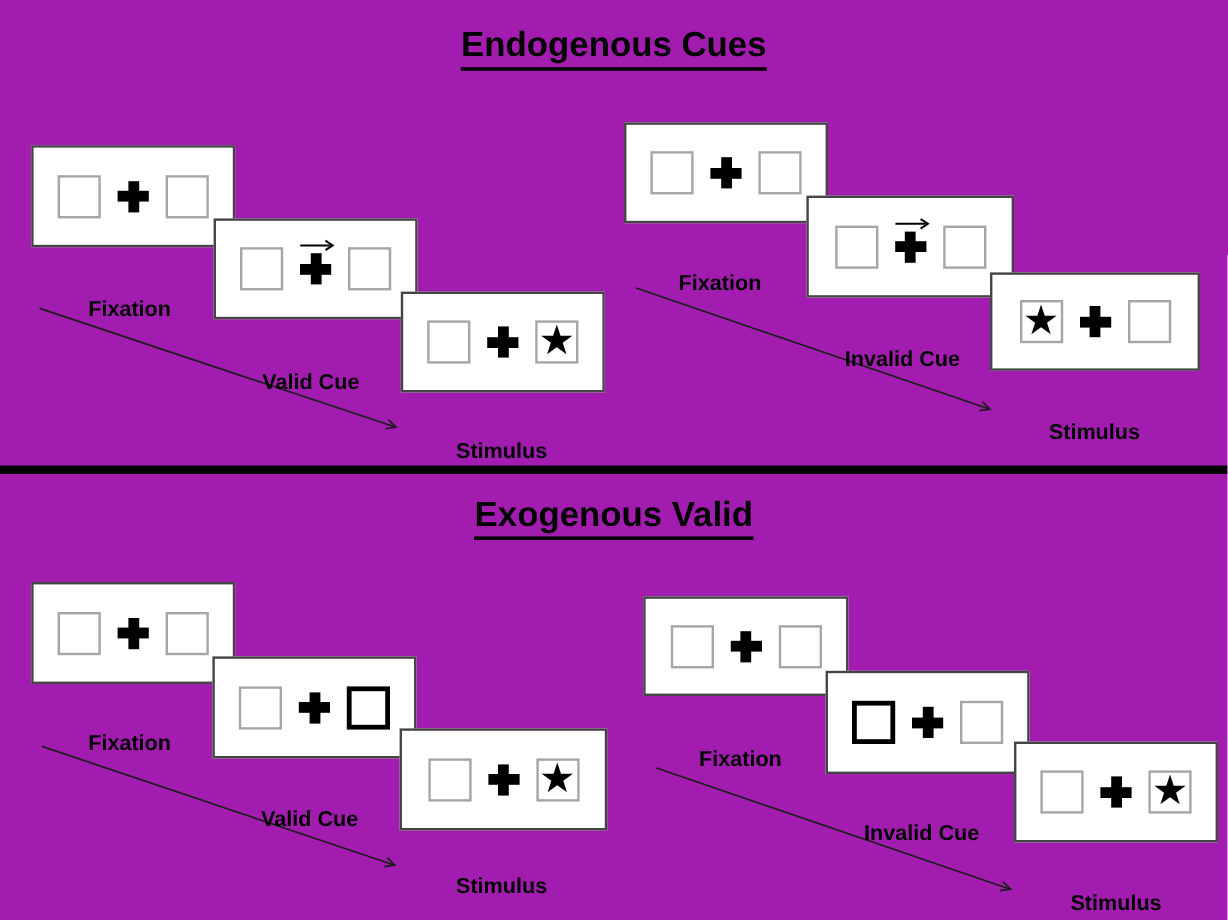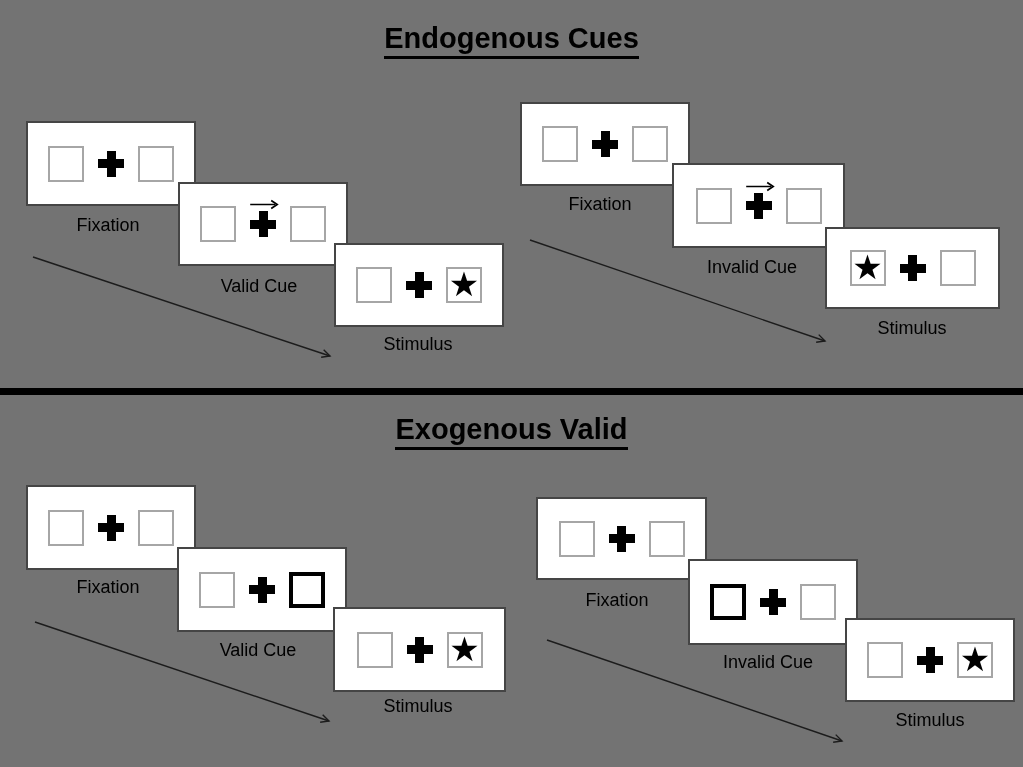--- a/index.html
+++ b/index.html
@@ -1,18 +1,18 @@
 <!DOCTYPE html>
 <html><head>
 <meta charset="utf-8">
 <style>
   * { margin:0; padding:0; box-sizing:border-box; }
   html,body { background:#ffffff; }
   body { font-family:"Liberation Sans", sans-serif; }
-  .page { position:relative; width:1023px; height:767px; background:#737373; overflow:hidden; }
+  .page { position:relative; width:1023px; height:767px; background:#a21caf; overflow:hidden; }
 
   .section-title { position:absolute; left:0; width:100%; text-align:center;
                    font-weight:bold; font-size:29px; color:#000; letter-spacing:0px; }
   .section-title .u { display:inline-block; padding-bottom:1px; border-bottom:3px solid #000; }
   .t-endo { top:22px; }
   .t-exo  { top:413px; }
 
   .divider { position:absolute; left:0; top:388px; width:1023px; height:7px; background:#000; }
 
   .panel { position:absolute; background:#fff; border:2px solid #454545;
@@ -24,22 +24,22 @@
   .cross, .cross-wrap { position:relative; width:26px; height:26px; flex:none; }
   .cross::before { content:""; position:absolute; left:0; top:8.5px; width:26px; height:9px; background:#000; }
   .cross::after  { content:""; position:absolute; left:8.5px; top:0; width:9px; height:26px; background:#000; }
   .cross-wrap .cross { position:absolute; left:0; top:0; }
   .cue-arrow { position:absolute; left:50%; top:-13px; transform:translateX(-46%); }
   .cue-arrow line, .cue-arrow path { stroke:#000; stroke-width:1.7; fill:none; }
 
   .star { font-family:"DejaVu Sans", sans-serif; font-size:34px; line-height:1;
           color:#000; margin-top:-2px; }
 
-  .plabel { position:absolute; transform:translateX(-50%); font-weight:normal;
-            font-size:18px; color:#000; white-space:nowrap; }
+  .plabel { position:absolute; transform:translateX(-50%); font-weight:bold;
+            font-size:18px; color:#000; white-space:nowrap;margin-top:32px; }
 
   .arrows { position:absolute; left:0; top:0; pointer-events:none; }
   .arrows line { stroke:#1c1c1c; stroke-width:1.4; }
 
   
   .p-tl1{left:26px;top:121px;width:170px;height:85px}
   .p-tl2{left:178px;top:182px;width:170px;height:84px}
   .p-tl3{left:334px;top:243px;width:170px;height:84px}
   .p-tr1{left:520px;top:102px;width:170px;height:84px}
   .p-tr2{left:672px;top:163px;width:173px;height:85px}

